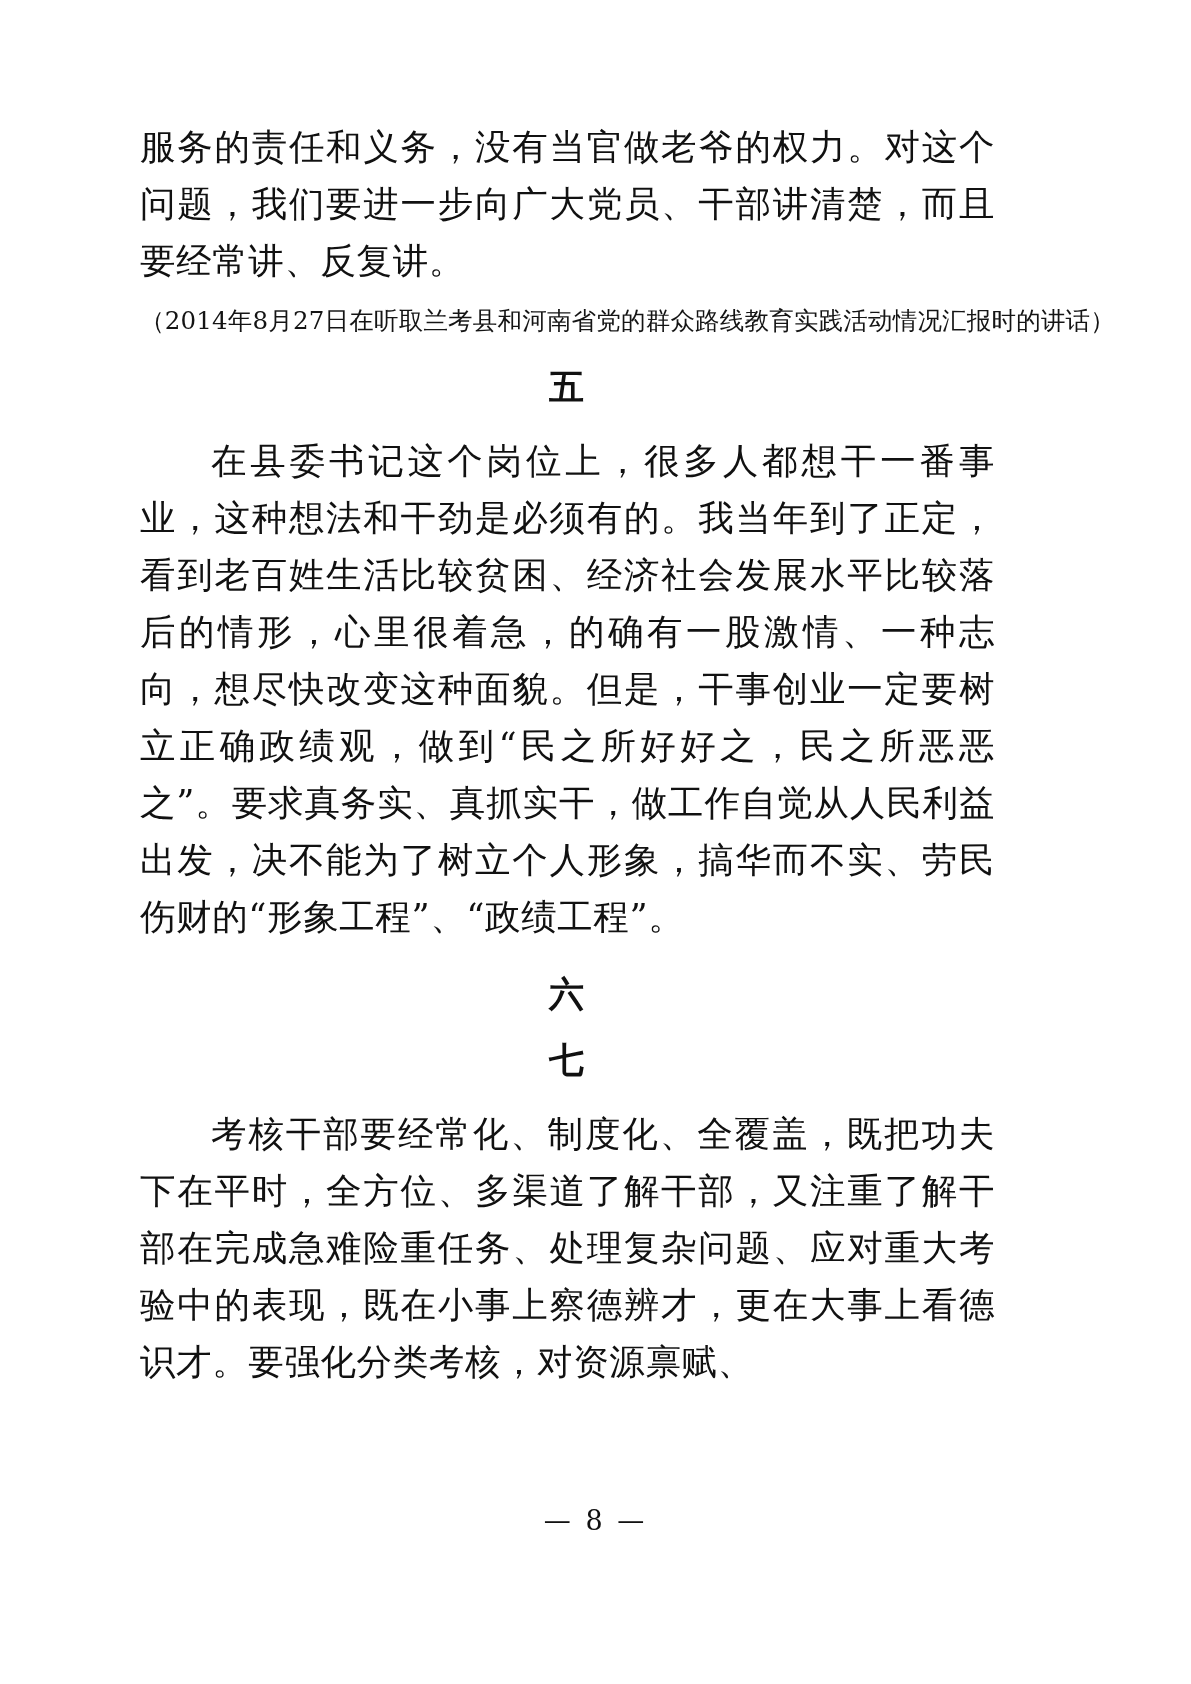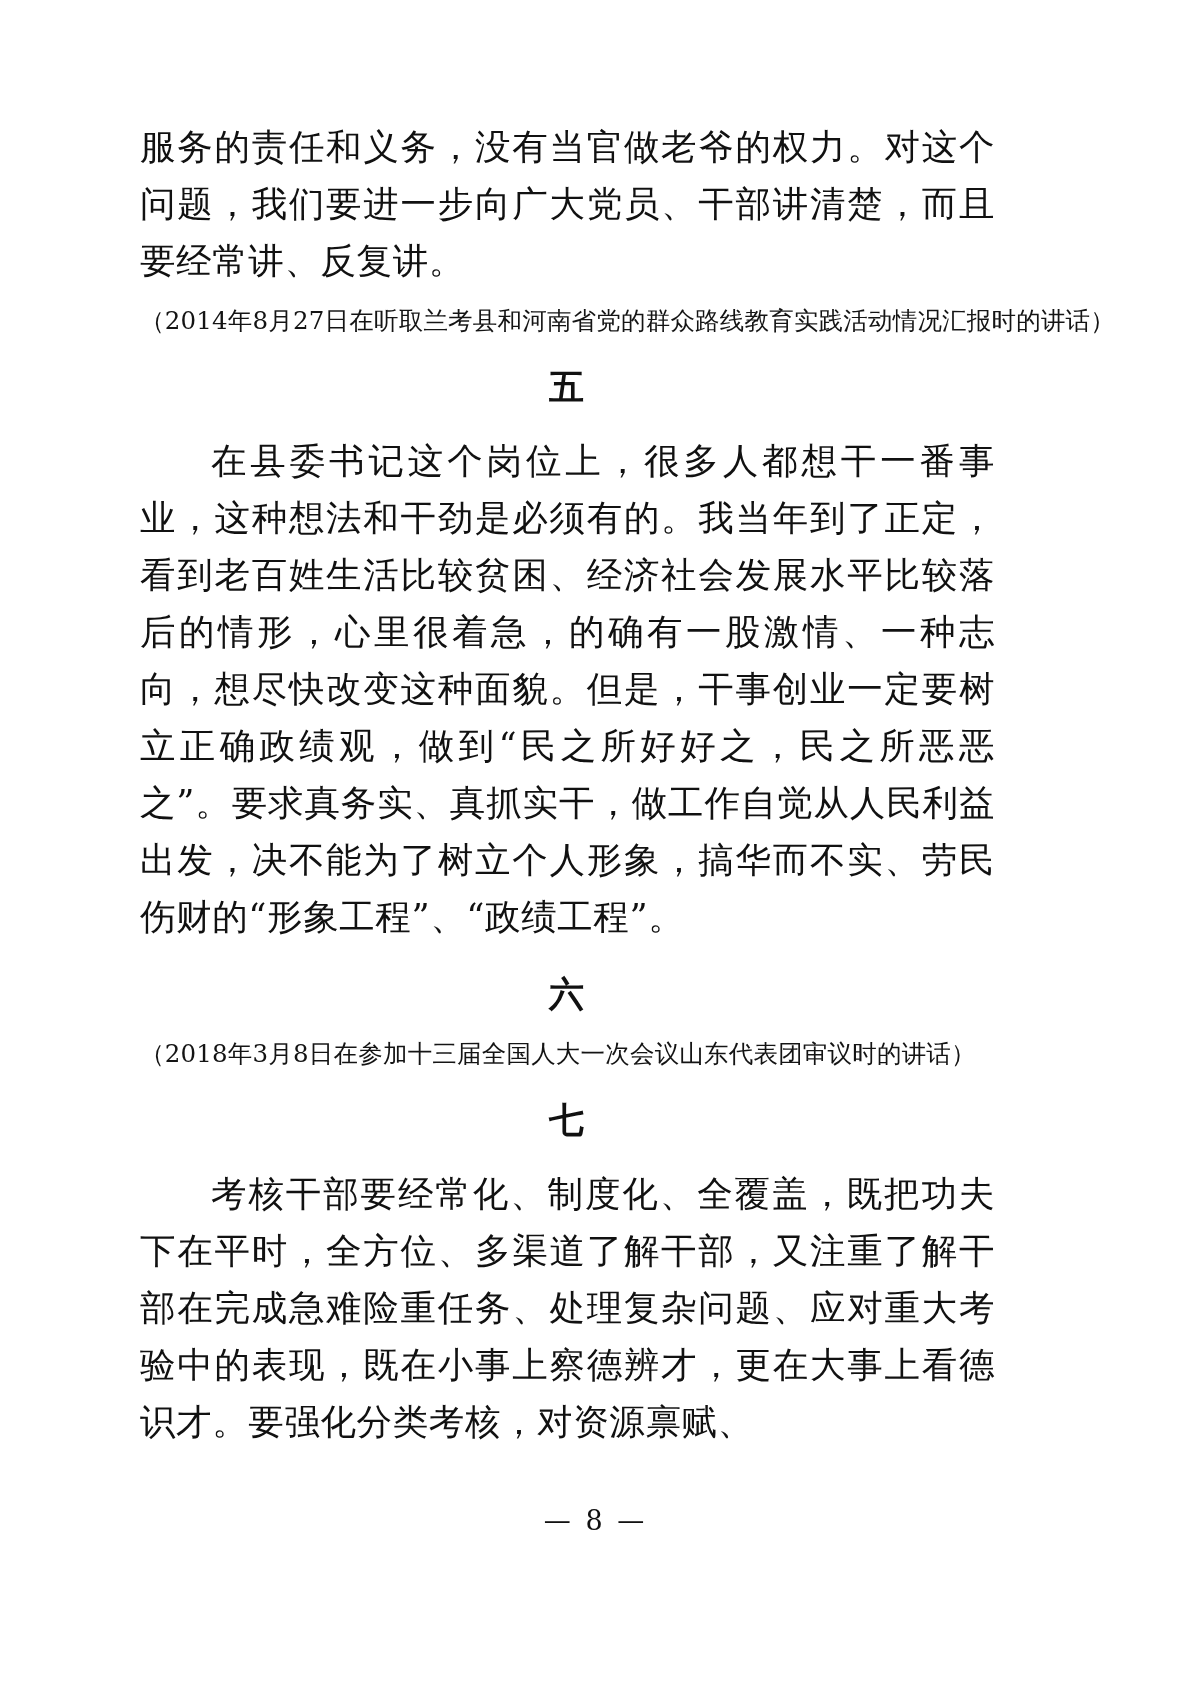--- a/index.html
+++ b/index.html
@@ -88,21 +88,20 @@
     <p class="citation">（2014年8月27日在听取兰考县和河南省党的群众路线教育实践活动情况汇报时的讲话）</p>
 
     <h2 class="section-head">五</h2>
 
     <p class="para indent">在县委书记这个岗位上，很多人都想干一番事业，这种想法和干劲是必须有的。我当年到了正定，看到老百姓生活比较贫困、经济社会发展水平比较落后的情形，心里很着急，的确有一股激情、一种志向，想尽快改变这种面貌。但是，干事创业一定要树立正确政绩观，做到“民之所好好之，民之所恶恶之”。要求真务实、真抓实干，做工作自觉从人民利益出发，决不能为了树立个人形象，搞华而不实、劳民伤财的“形象工程”、“政绩工程”。</p>
 
 
     <h2 class="section-head">六</h2>
 
 
-    <p class="citation">（2018年3月8日在参加十三届全国人大一次会议山东代表团审议时的讲话）</p>
 
     <h2 class="section-head">七</h2>
 
     <p class="para indent">考核干部要经常化、制度化、全覆盖，既把功夫下在平时，全方位、多渠道了解干部，又注重了解干部在完成急难险重任务、处理复杂问题、应对重大考验中的表现，既在小事上察德辨才，更在大事上看德识才。要强化分类考核，对资源禀赋、</p>
 
   </div>
 
   <div class="page-number">— 8 —</div>
 </div>
 

